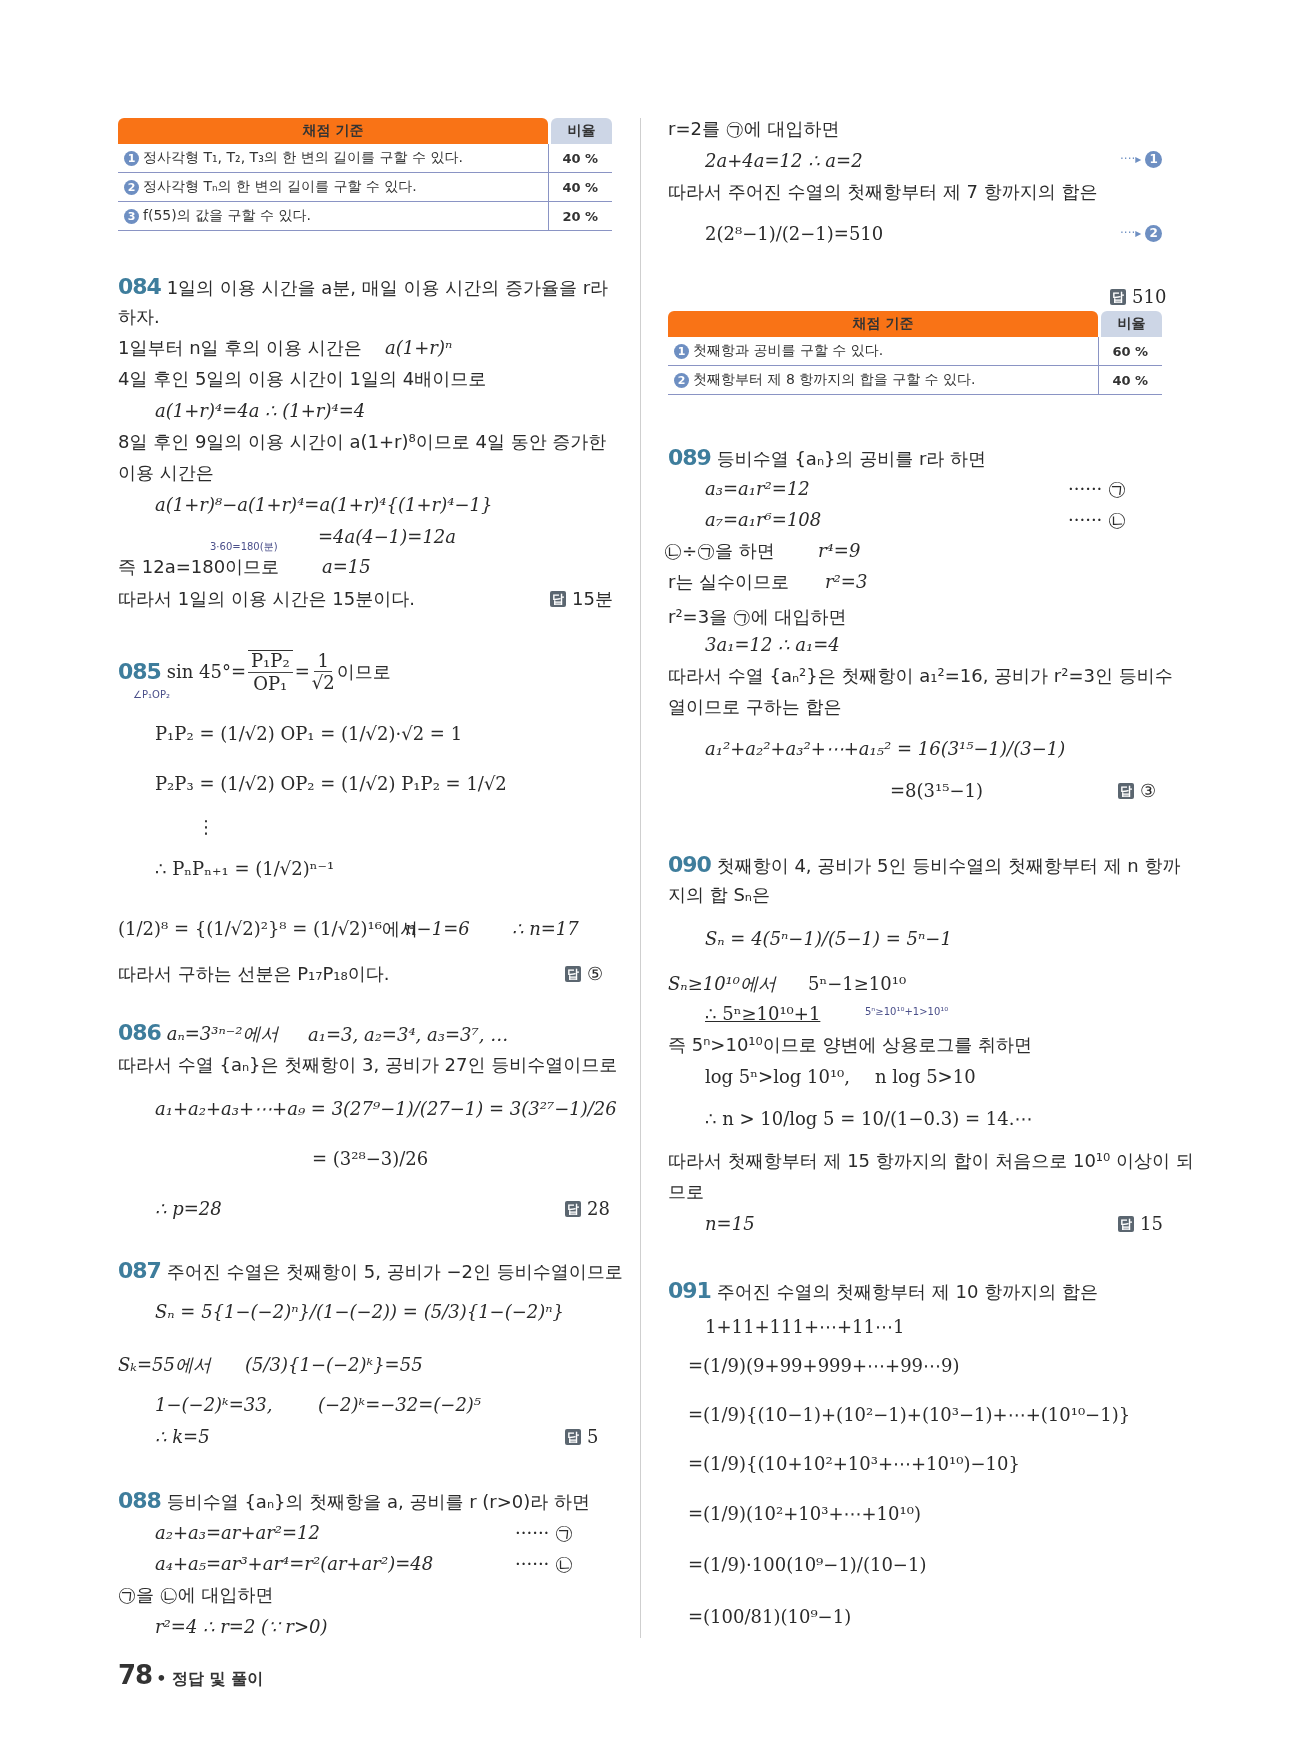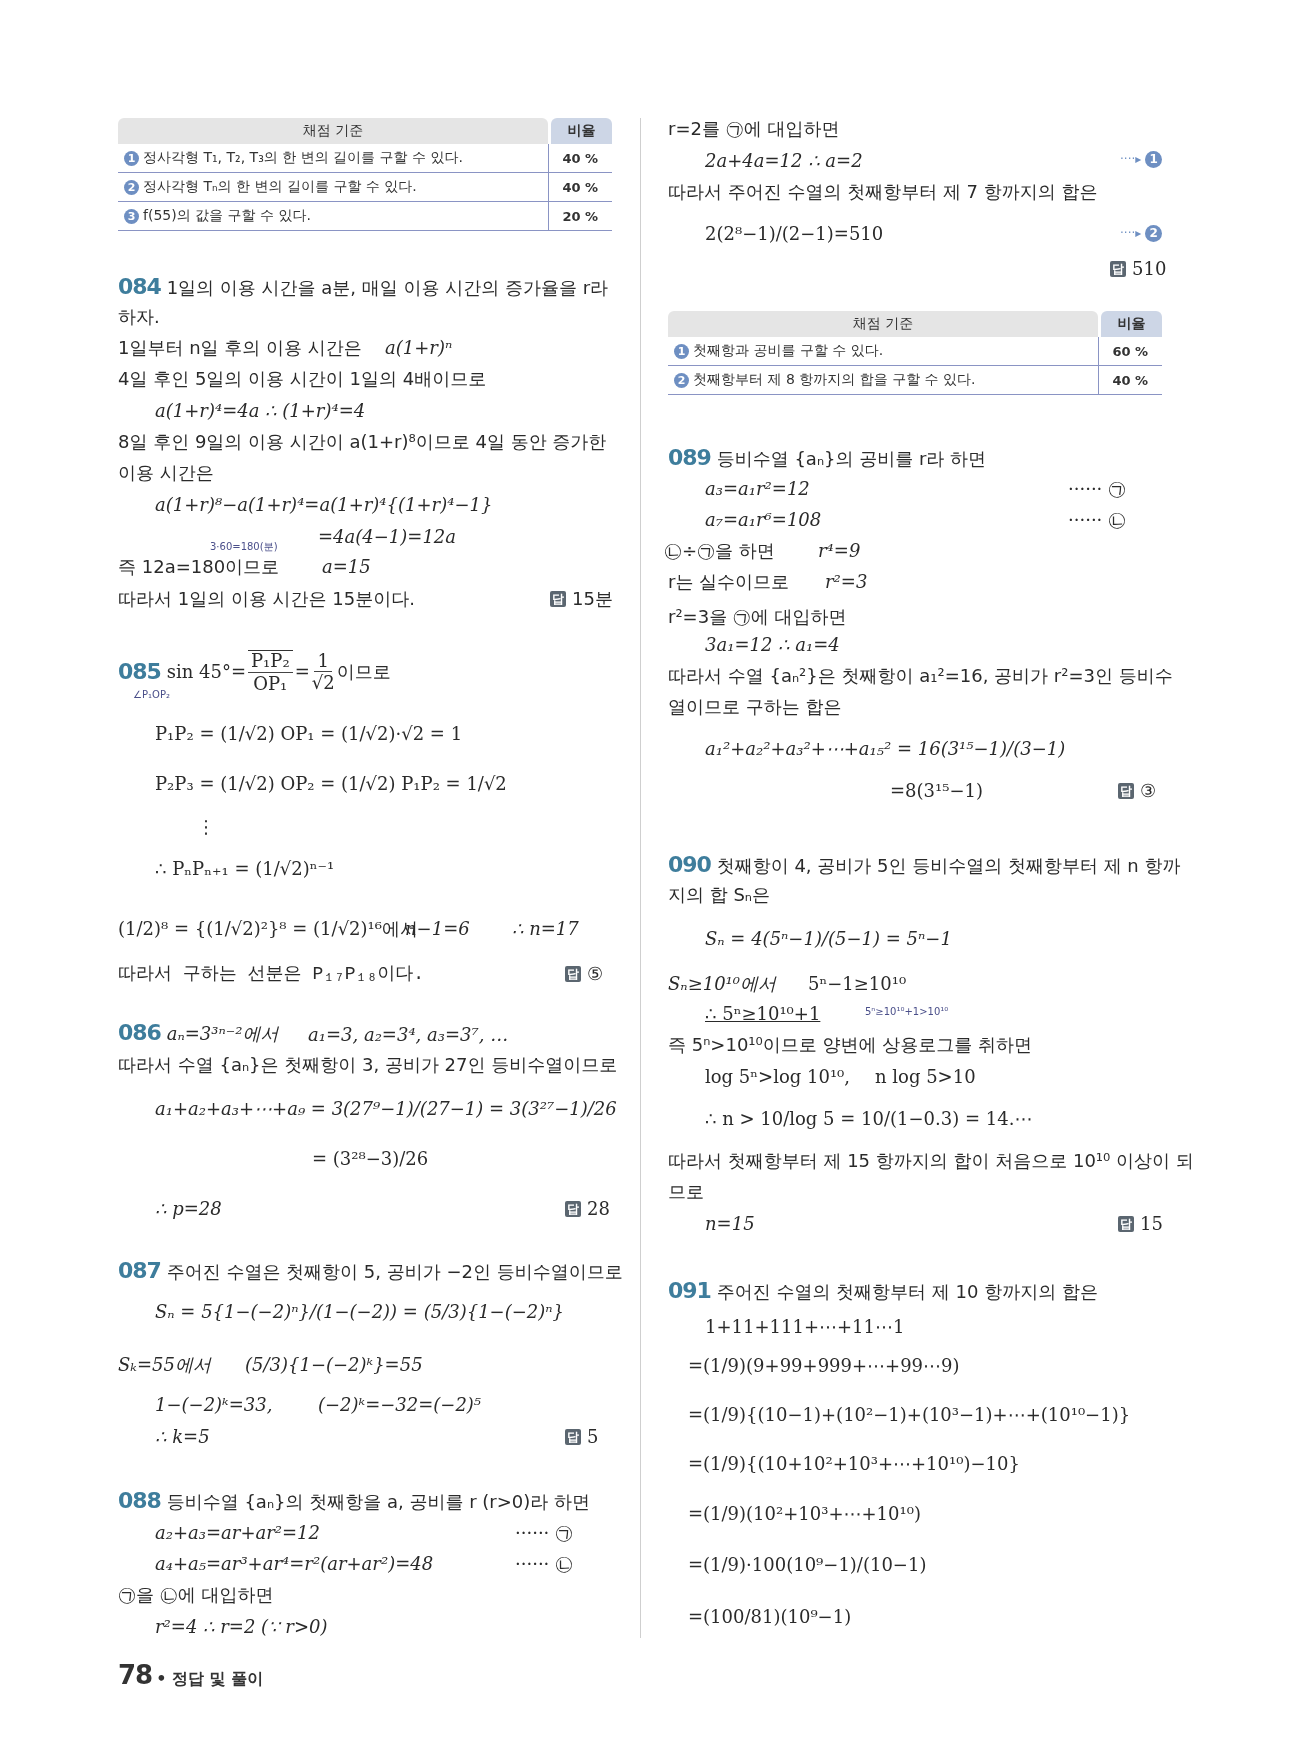--- a/index.html
+++ b/index.html
@@ -10,21 +10,21 @@
   .i{font-style:italic;}
   .num{font-family:"DejaVu Sans","Liberation Sans",sans-serif;font-weight:bold;color:#3e7d9c;font-size:22px;letter-spacing:-1px;}
   .frac{display:inline-flex;flex-direction:column;align-items:center;vertical-align:middle;margin:0 2px;}
   .frac .n{border-bottom:1px solid #444;padding:0 3px 1px;line-height:1.1;}
   .frac .d{padding-top:1px;line-height:1.1;}
   .ov{border-top:1px solid #333;padding-top:1px;}
   .ans{position:absolute;white-space:nowrap;line-height:1;font-size:18px;}
   .ans .tag{display:inline-block;background:#5b6670;color:#fff;font-family:"DejaVu Sans",sans-serif;font-size:12px;font-weight:bold;padding:2px 2px;border-radius:2px;margin-right:6px;vertical-align:2px;}
   .table{position:absolute;font-family:"DejaVu Sans","Liberation Sans",sans-serif;font-size:14px;color:#333;}
   .thead{display:flex;height:26px;}
-  .thead .c1{background:#e5e5e5;border-radius:6px 6px 0 0;display:flex;align-items:center;justify-content:center;font-weight:normal;text-align:center;}
+  .thead .c1{background:#f97316;border-radius:6px 6px 0 0;display:flex;align-items:center;justify-content:center;font-weight:bold;text-align:center;}
   .thead .c2{background:#cdd6e6;border-radius:6px 6px 0 0;display:flex;align-items:center;justify-content:center;font-weight:bold;margin-left:3px;}
   .trow{display:flex;height:28px;border-bottom:1px solid #8a94c4;}
   .trow .c1{display:flex;align-items:center;padding-left:6px;border-right:1px solid #8a94c4;}
   .trow .c2{display:flex;align-items:center;justify-content:center;font-weight:bold;font-size:13px;}
   .circ{display:inline-block;width:15px;height:15px;border-radius:50%;background:#6e8fc2;color:#fff;font-size:11px;font-weight:bold;text-align:center;line-height:15px;margin-right:4px;}
   .step{position:absolute;white-space:nowrap;font-family:"DejaVu Sans",sans-serif;color:#6e8fc2;font-size:12px;}
   .step .circ{margin-left:4px;width:17px;height:17px;line-height:17px;font-size:12px;}
   .note{font-family:"DejaVu Sans",sans-serif;font-size:10px;color:#4a4f8a;}
   .footer{position:absolute;left:118px;top:1660px;font-family:"DejaVu Sans",sans-serif;white-space:nowrap;}
   .footer .pg{font-size:26px;font-weight:bold;color:#333;letter-spacing:-1px;}
@@ -100,21 +100,21 @@
       <span class="kr">이므로</span>
     </div>
     <div class="abs note" style="left:133px;top:690px;">∠P₁OP₂</div>
     <div class="abs" style="left:155px;top:725px;">P₁P₂ = (1/√2) OP₁ = (1/√2)·√2 = 1</div>
     <div class="abs" style="left:155px;top:775px;">P₂P₃ = (1/√2) OP₂ = (1/√2) P₁P₂ = 1/√2</div>
     <div class="abs" style="left:197px;top:818px;">⋮</div>
     <div class="abs" style="left:155px;top:860px;">∴ PₙPₙ₊₁ = (1/√2)ⁿ⁻¹</div>
     <div class="abs" style="left:118px;top:920px;">(1/2)⁸ = {(1/√2)²}⁸ = (1/√2)¹⁶에서</div>
     <div class="abs i" style="left:405px;top:920px;">n−1=6</div>
     <div class="abs i" style="left:512px;top:920px;">∴ n=17</div>
-    <div class="abs kr" style="left:118px;top:965px;font-family:Liberation Mono, monospace;">따라서 구하는 선분은 P₁₇P₁₈이다.</div>
+    <div class="abs kr" style="left:118px;top:965px;">따라서 구하는 선분은 P₁₇P₁₈이다.</div>
     <div class="ans" style="left:565px;top:965px;"><span class="tag">답</span><span>⑤</span></div>
   </div>
 
   <div>
     <div class="abs" style="left:118px;top:1022px;"><span class="num">086</span> <span class="i">aₙ=3³ⁿ⁻²에서</span></div>
     <div class="abs i" style="left:308px;top:1026px;">a₁=3, a₂=3⁴, a₃=3⁷, …</div>
     <div class="abs kr" style="left:118px;top:1056px;">따라서 수열 {aₙ}은 첫째항이 3, 공비가 27인 등비수열이므로</div>
     <div class="abs i" style="left:155px;top:1100px;">a₁+a₂+a₃+⋯+a₉ = 3(27⁹−1)/(27−1) = 3(3²⁷−1)/26</div>
     <div class="abs" style="left:312px;top:1150px;">= (3²⁸−3)/26</div>
     <div class="abs i" style="left:155px;top:1200px;">∴ p=28</div>
@@ -149,21 +149,21 @@
 
 <div>
 
   <div>
     <div class="abs kr" style="left:668px;top:120px;">r=2를 ㉠에 대입하면</div>
     <div class="abs i" style="left:705px;top:152px;">2a+4a=12        ∴ a=2</div>
     <div class="step" style="left:1120px;top:151px;">····▸<span class="circ">1</span></div>
     <div class="abs kr" style="left:668px;top:183px;">따라서 주어진 수열의 첫째항부터 제 7 항까지의 합은</div>
     <div class="abs" style="left:705px;top:225px;">2(2⁸−1)/(2−1)=510</div>
     <div class="step" style="left:1120px;top:225px;">····▸<span class="circ">2</span></div>
-    <div class="ans" style="left:1110px;top:260px;"><span class="tag">답</span><span>510</span></div>
+    <div class="ans" style="left:1110px;top:288px;"><span class="tag">답</span><span>510</span></div>
   </div>
 
   <div class="table" style="left:668px;top:311px;width:494px;">
     <div class="thead">
       <div class="c1" style="width:430px;">채점 기준</div>
       <div class="c2" style="width:61px;">비율</div>
     </div>
     <div class="trow">
       <div class="c1" style="width:427px;">
           <span class="circ">1</span>

